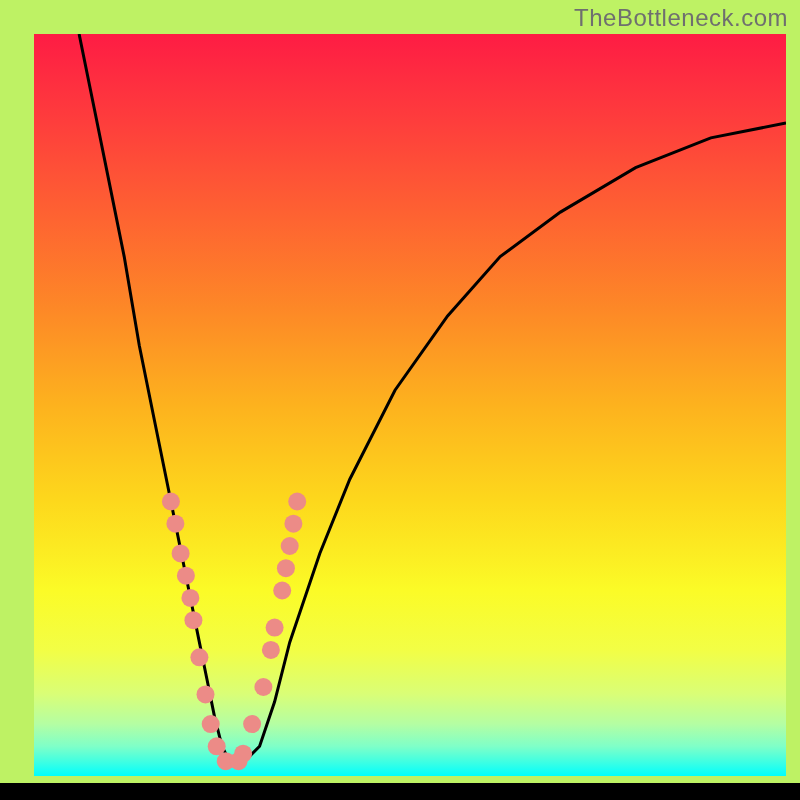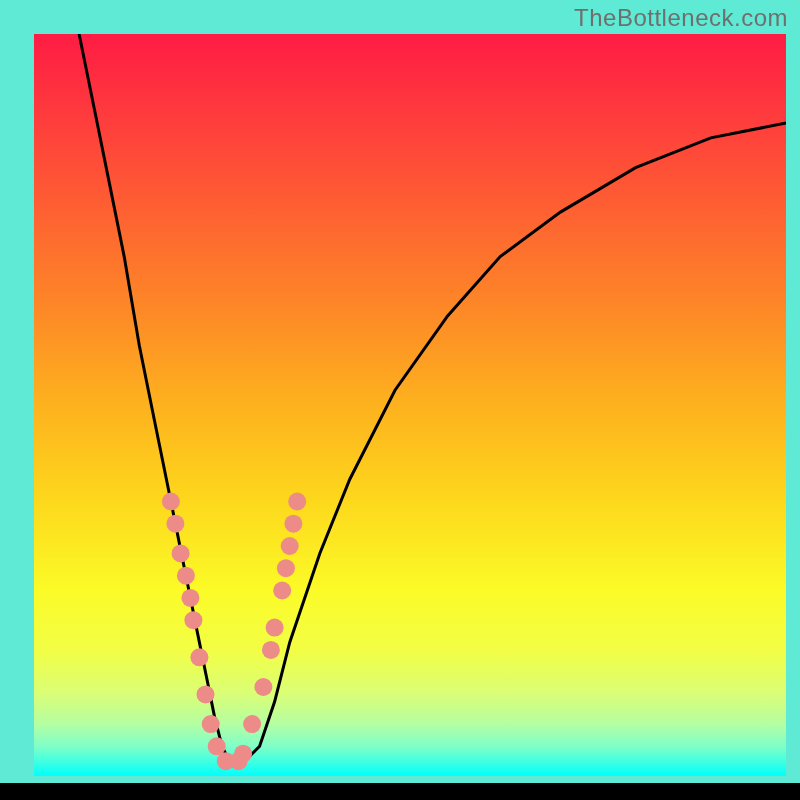--- a/index.html
+++ b/index.html
@@ -10,21 +10,21 @@
     overflow: hidden;
     background: #000;
     font-family: Arial, Helvetica, sans-serif;
   }
   .frame {
     position: absolute;
     left: 0;
     top: 0;
     width: 800px;
     height: 783px;
-    background: #5eead4;
+    background: #bef264;
   }
   .plot {
     position: absolute;
     left: 34px;
     top: 34px;
     width: 752px;
     height: 742px;
     
     background: linear-gradient(to bottom,
       #fe1c44 0%,

